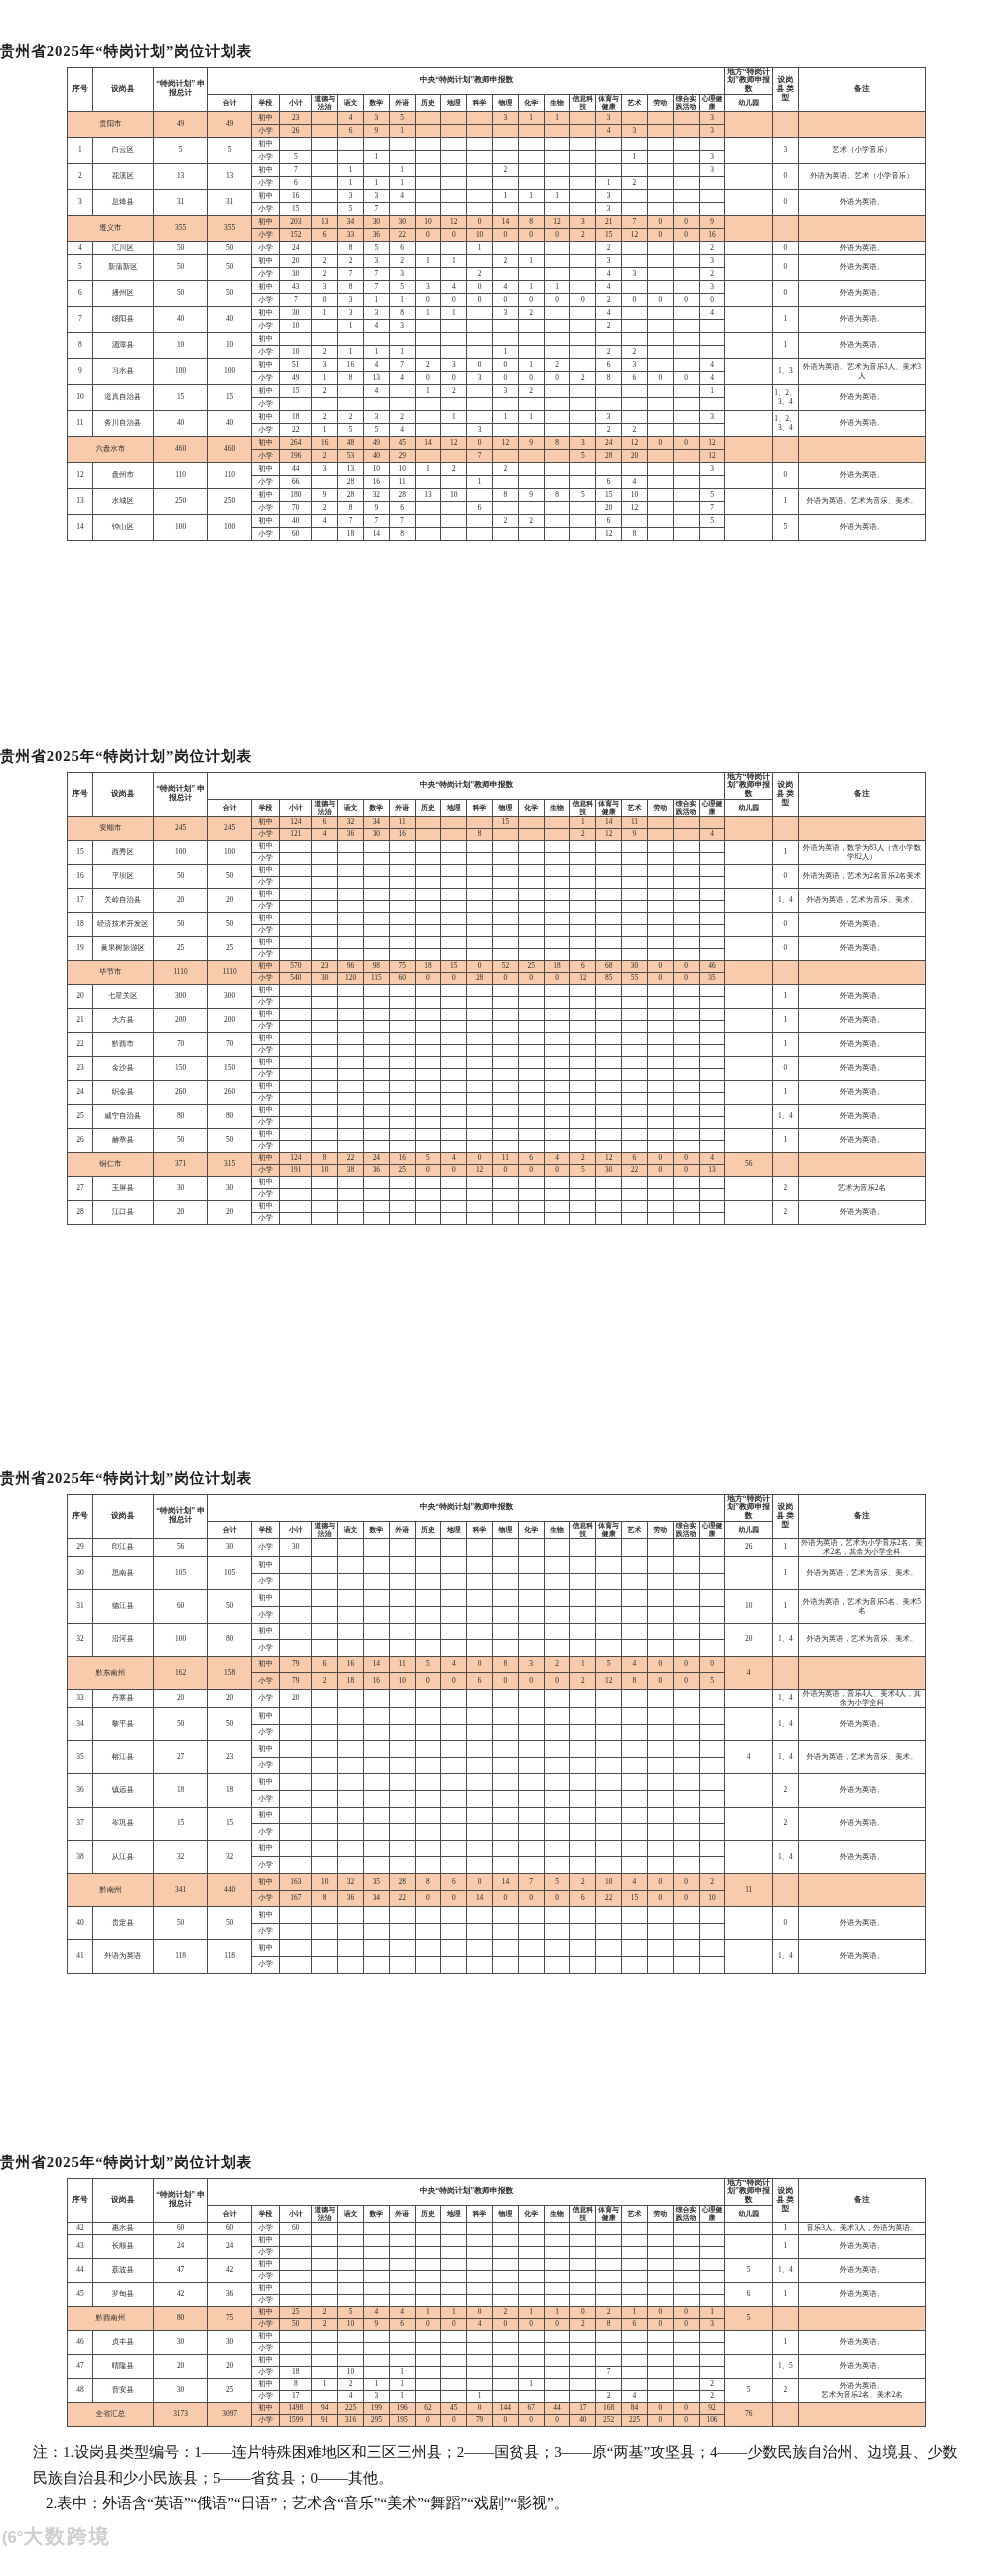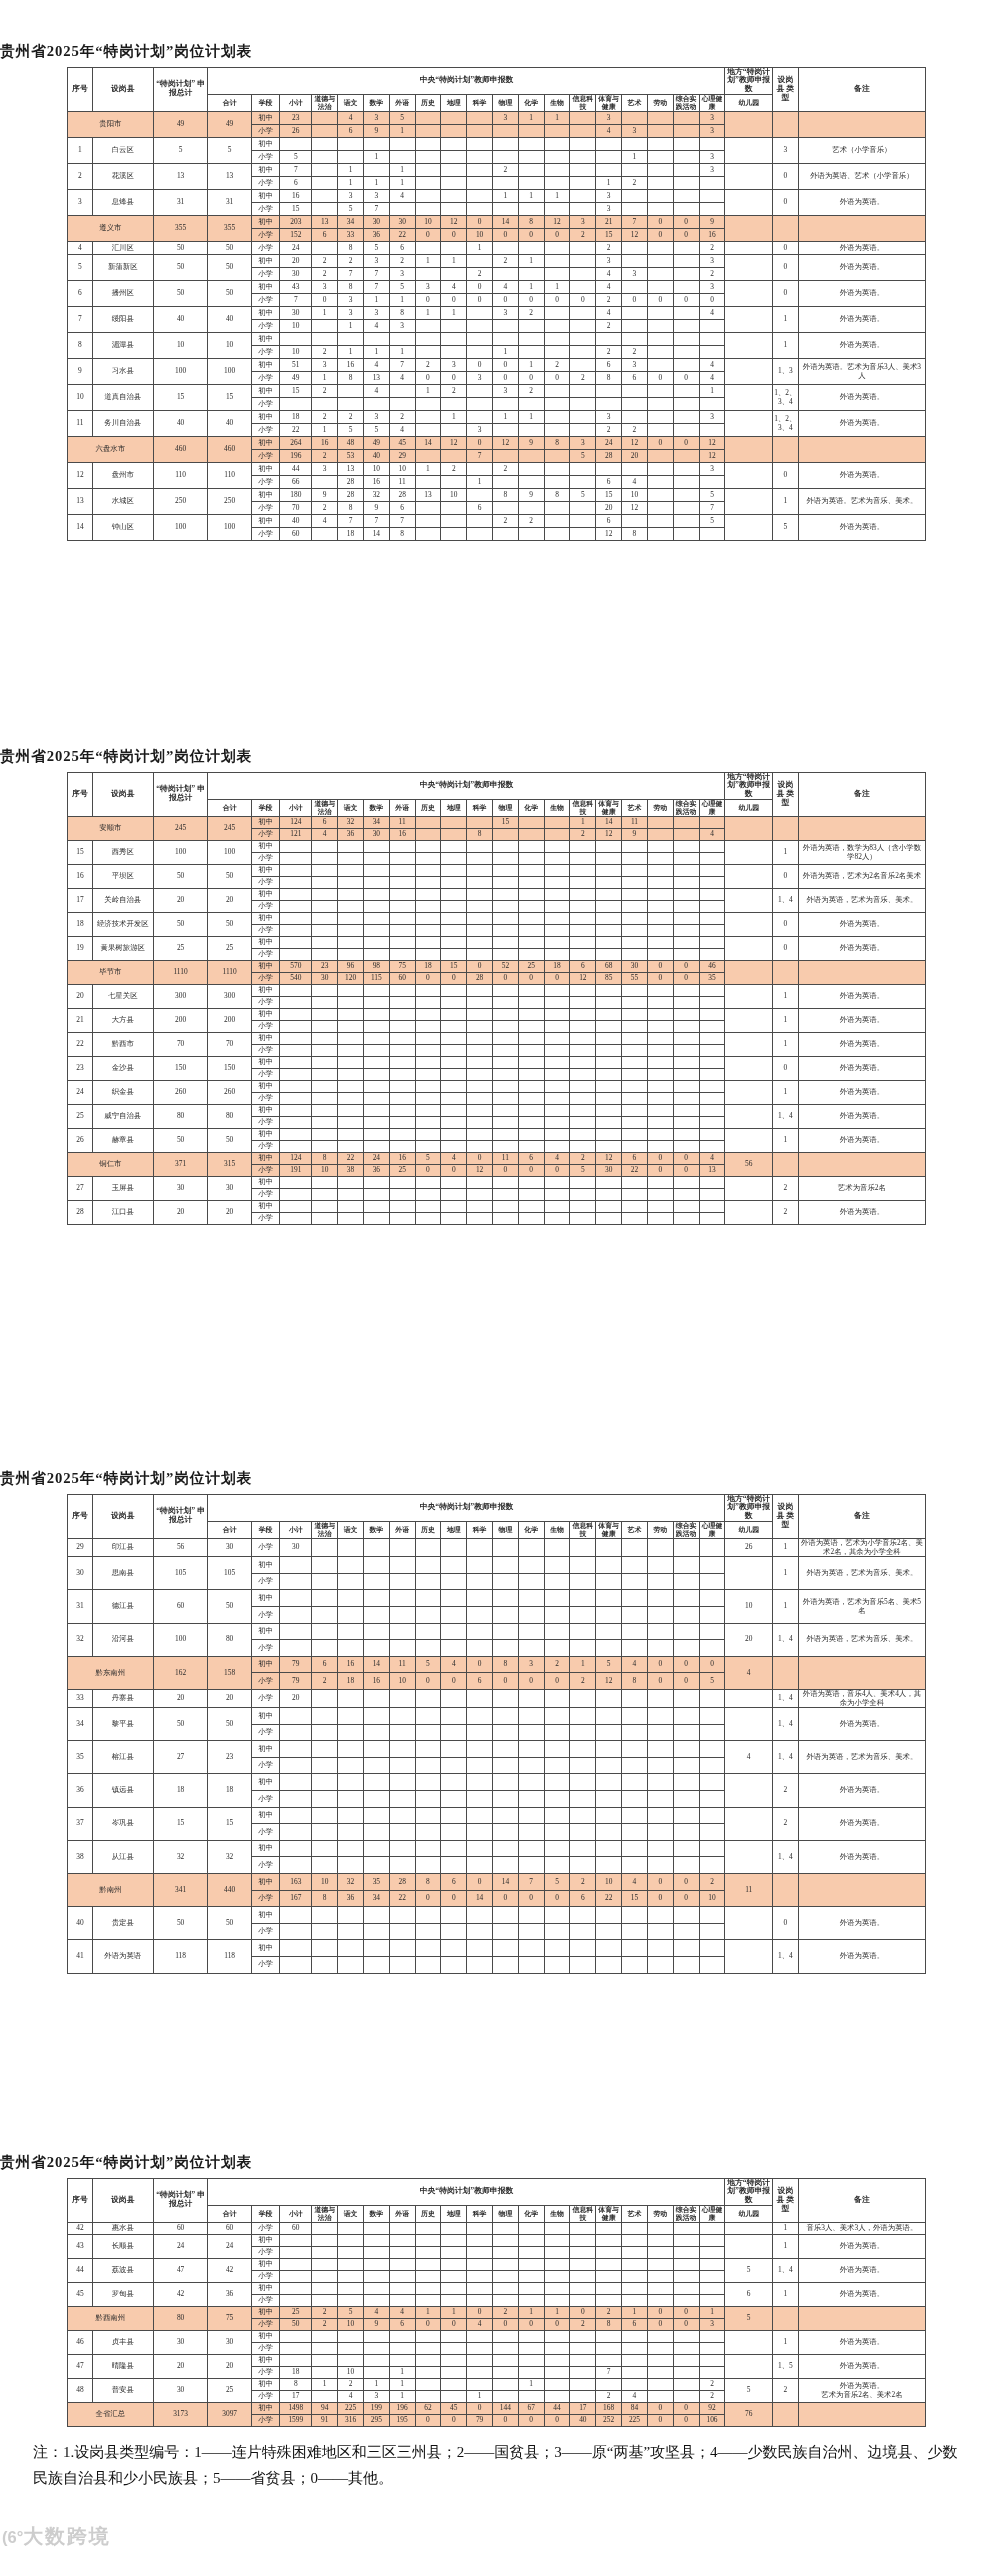--- a/index.html
+++ b/index.html
@@ -2882,18 +2882,19 @@
             <td>252</td>
             <td>225</td>
             <td>0</td>
             <td>0</td>
             <td>106</td>
           </tr>
         </tbody>
       </table>
       <div class="notes">
         <div class="n1">注：1.设岗县类型编号：1——连片特殊困难地区和三区三州县；2——国贫县；3——原“两基”攻坚县；4——少数民族自治州、边境县、少数民族自治县和少小民族县；5——省贫县；0——其他。</div>
+        <div class="n2">2.表中：外语含“英语”“俄语”“日语”；艺术含“音乐”“美术”“舞蹈”“戏剧”“影视”。</div>
       </div>
     </section>
   </div>
 
 <div class="watermark"><span class="wm-logo">(6°</span><span>大数跨境</span></div>
 
 
 </body></html>

